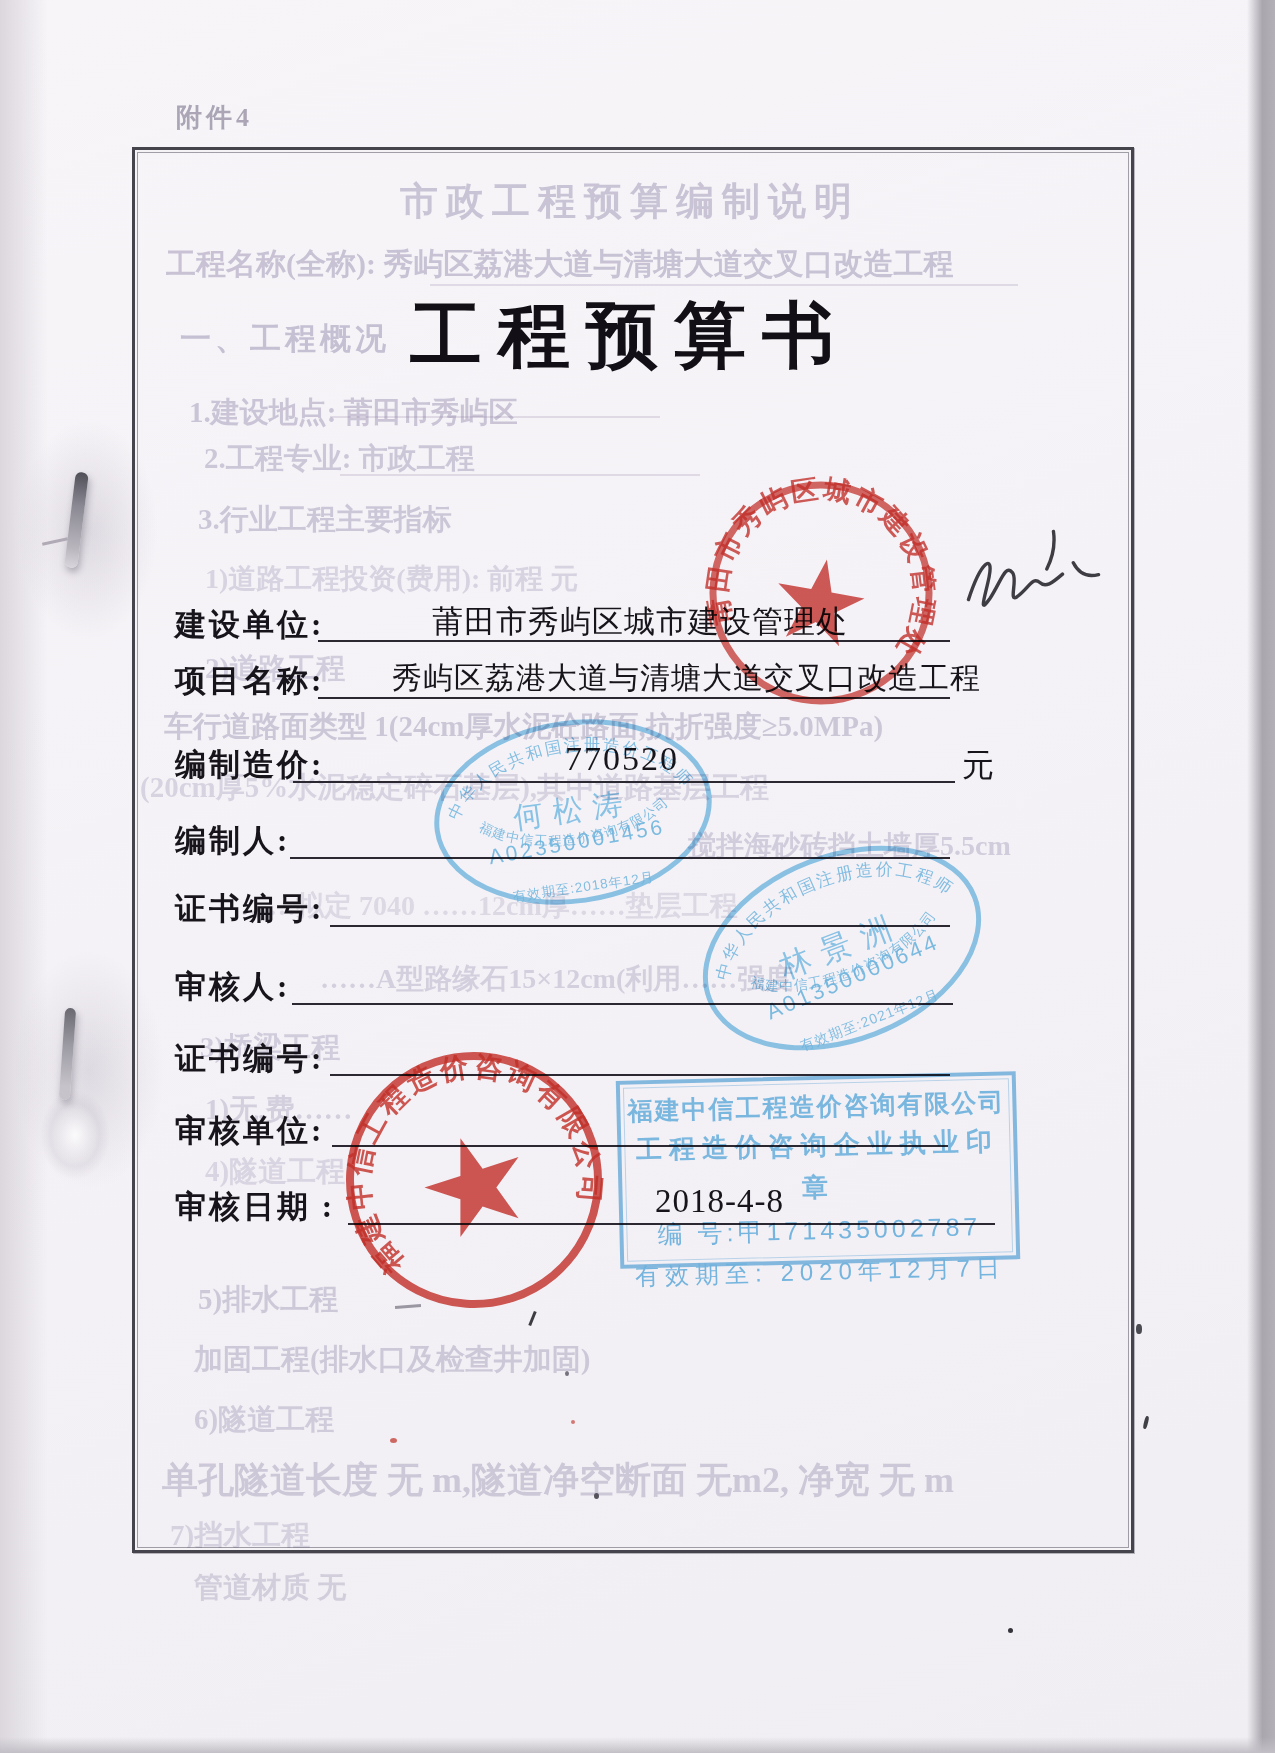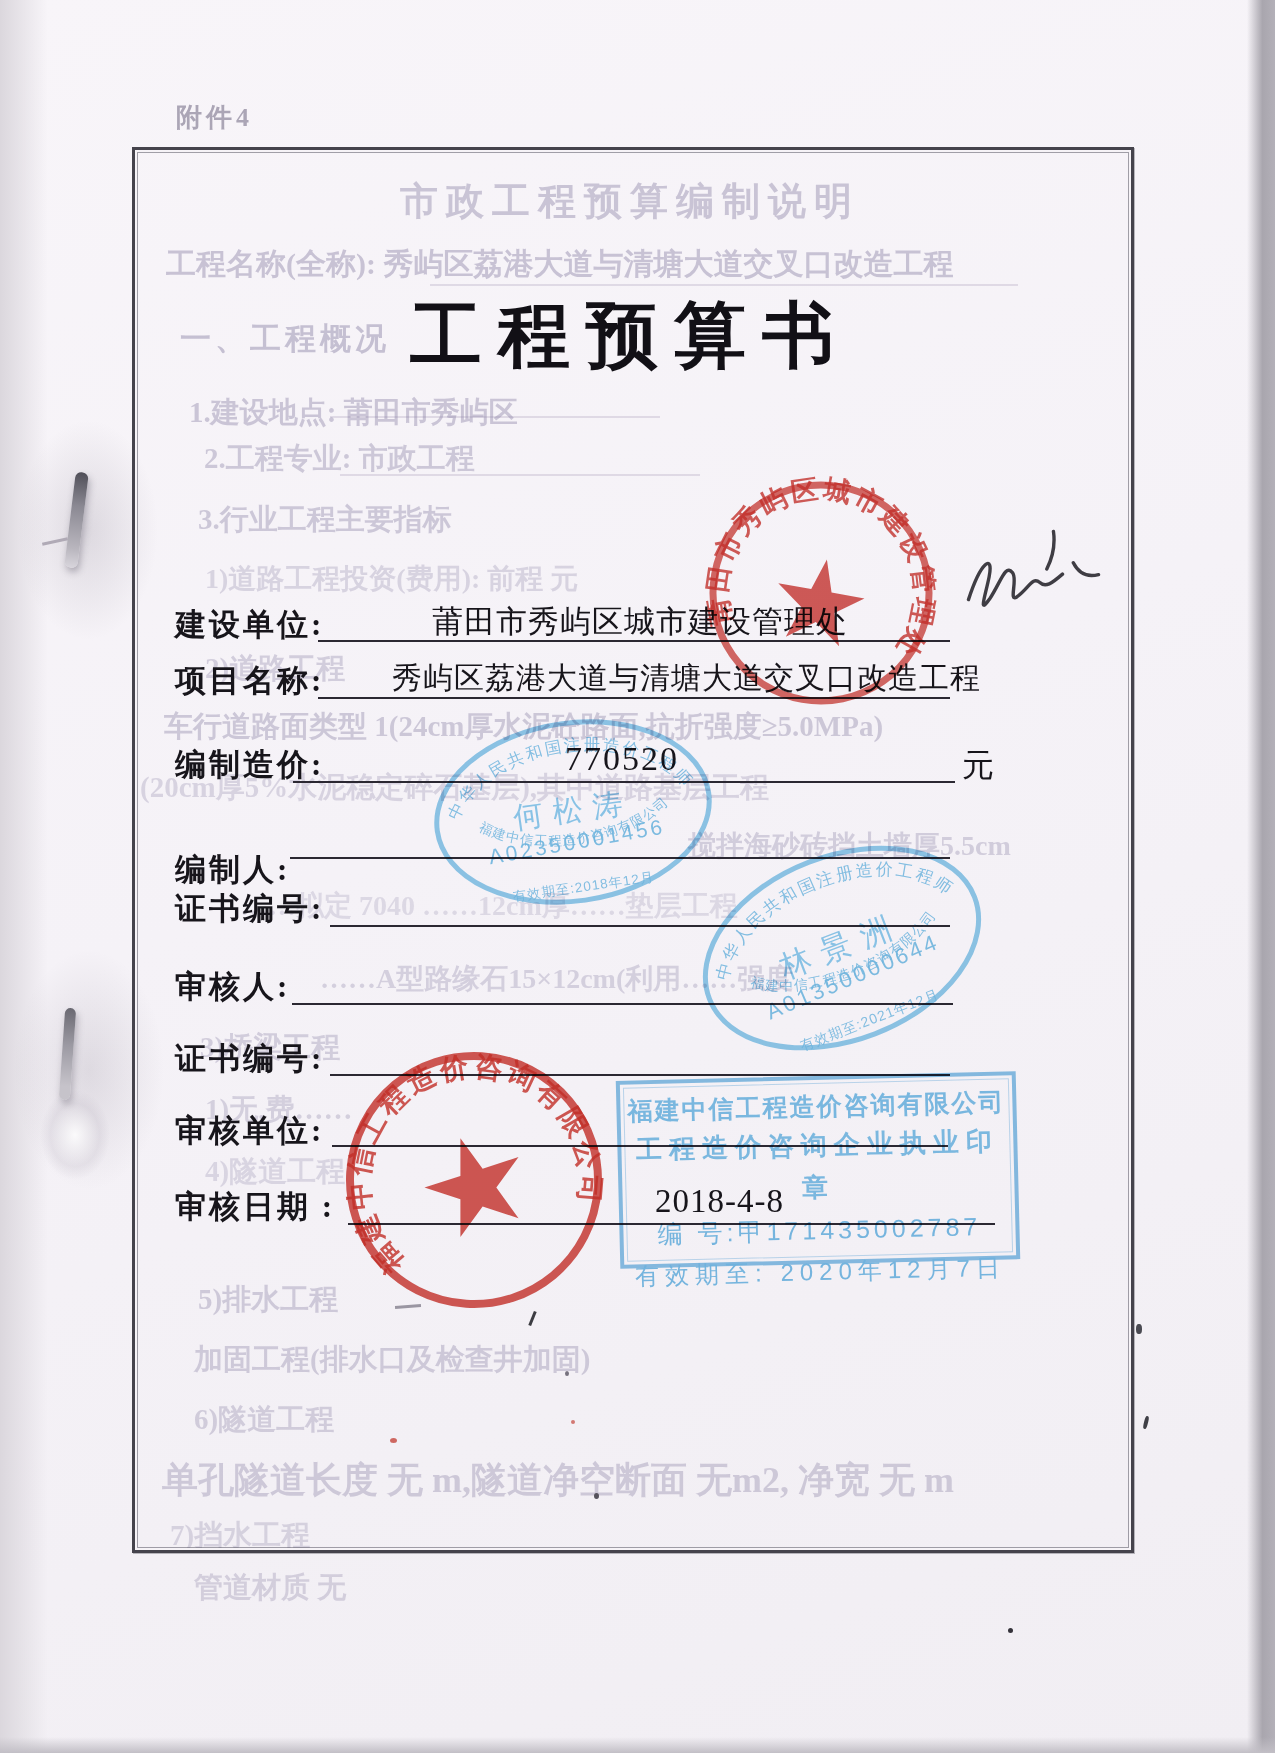--- a/index.html
+++ b/index.html
@@ -96,21 +96,21 @@
 
   <div class="label" style="left:175px;top:660px;">项目名称:</div>
   <div class="uline" style="left:318px;top:697px;width:632px;"></div>
   <div class="value" style="left:392px;top:658px;">秀屿区荔港大道与清塘大道交叉口改造工程</div>
 
   <div class="label" style="left:175px;top:744px;">编制造价:</div>
   <div class="uline" style="left:293px;top:781px;width:662px;"></div>
   <div class="value" style="left:565px;top:740px;font-size:34px;letter-spacing:2px;">770520</div>
   <div class="value" style="left:962px;top:744px;font-size:32px;">元</div>
 
-  <div class="label" style="left:175px;top:820px;margin-top:29px;">编制人:</div>
+  <div class="label" style="left:175px;top:820px;">编制人:</div>
   <div class="uline" style="left:290px;top:857px;width:660px;"></div>
 
   <div class="label" style="left:175px;top:888px;">证书编号:</div>
   <div class="uline" style="left:330px;top:925px;width:620px;"></div>
 
   <div class="label" style="left:175px;top:966px;">审核人:</div>
   <div class="uline" style="left:292px;top:1003px;width:661px;"></div>
 
   <div class="label" style="left:175px;top:1038px;">证书编号:</div>
   <div class="uline" style="left:330px;top:1074px;width:620px;"></div>

